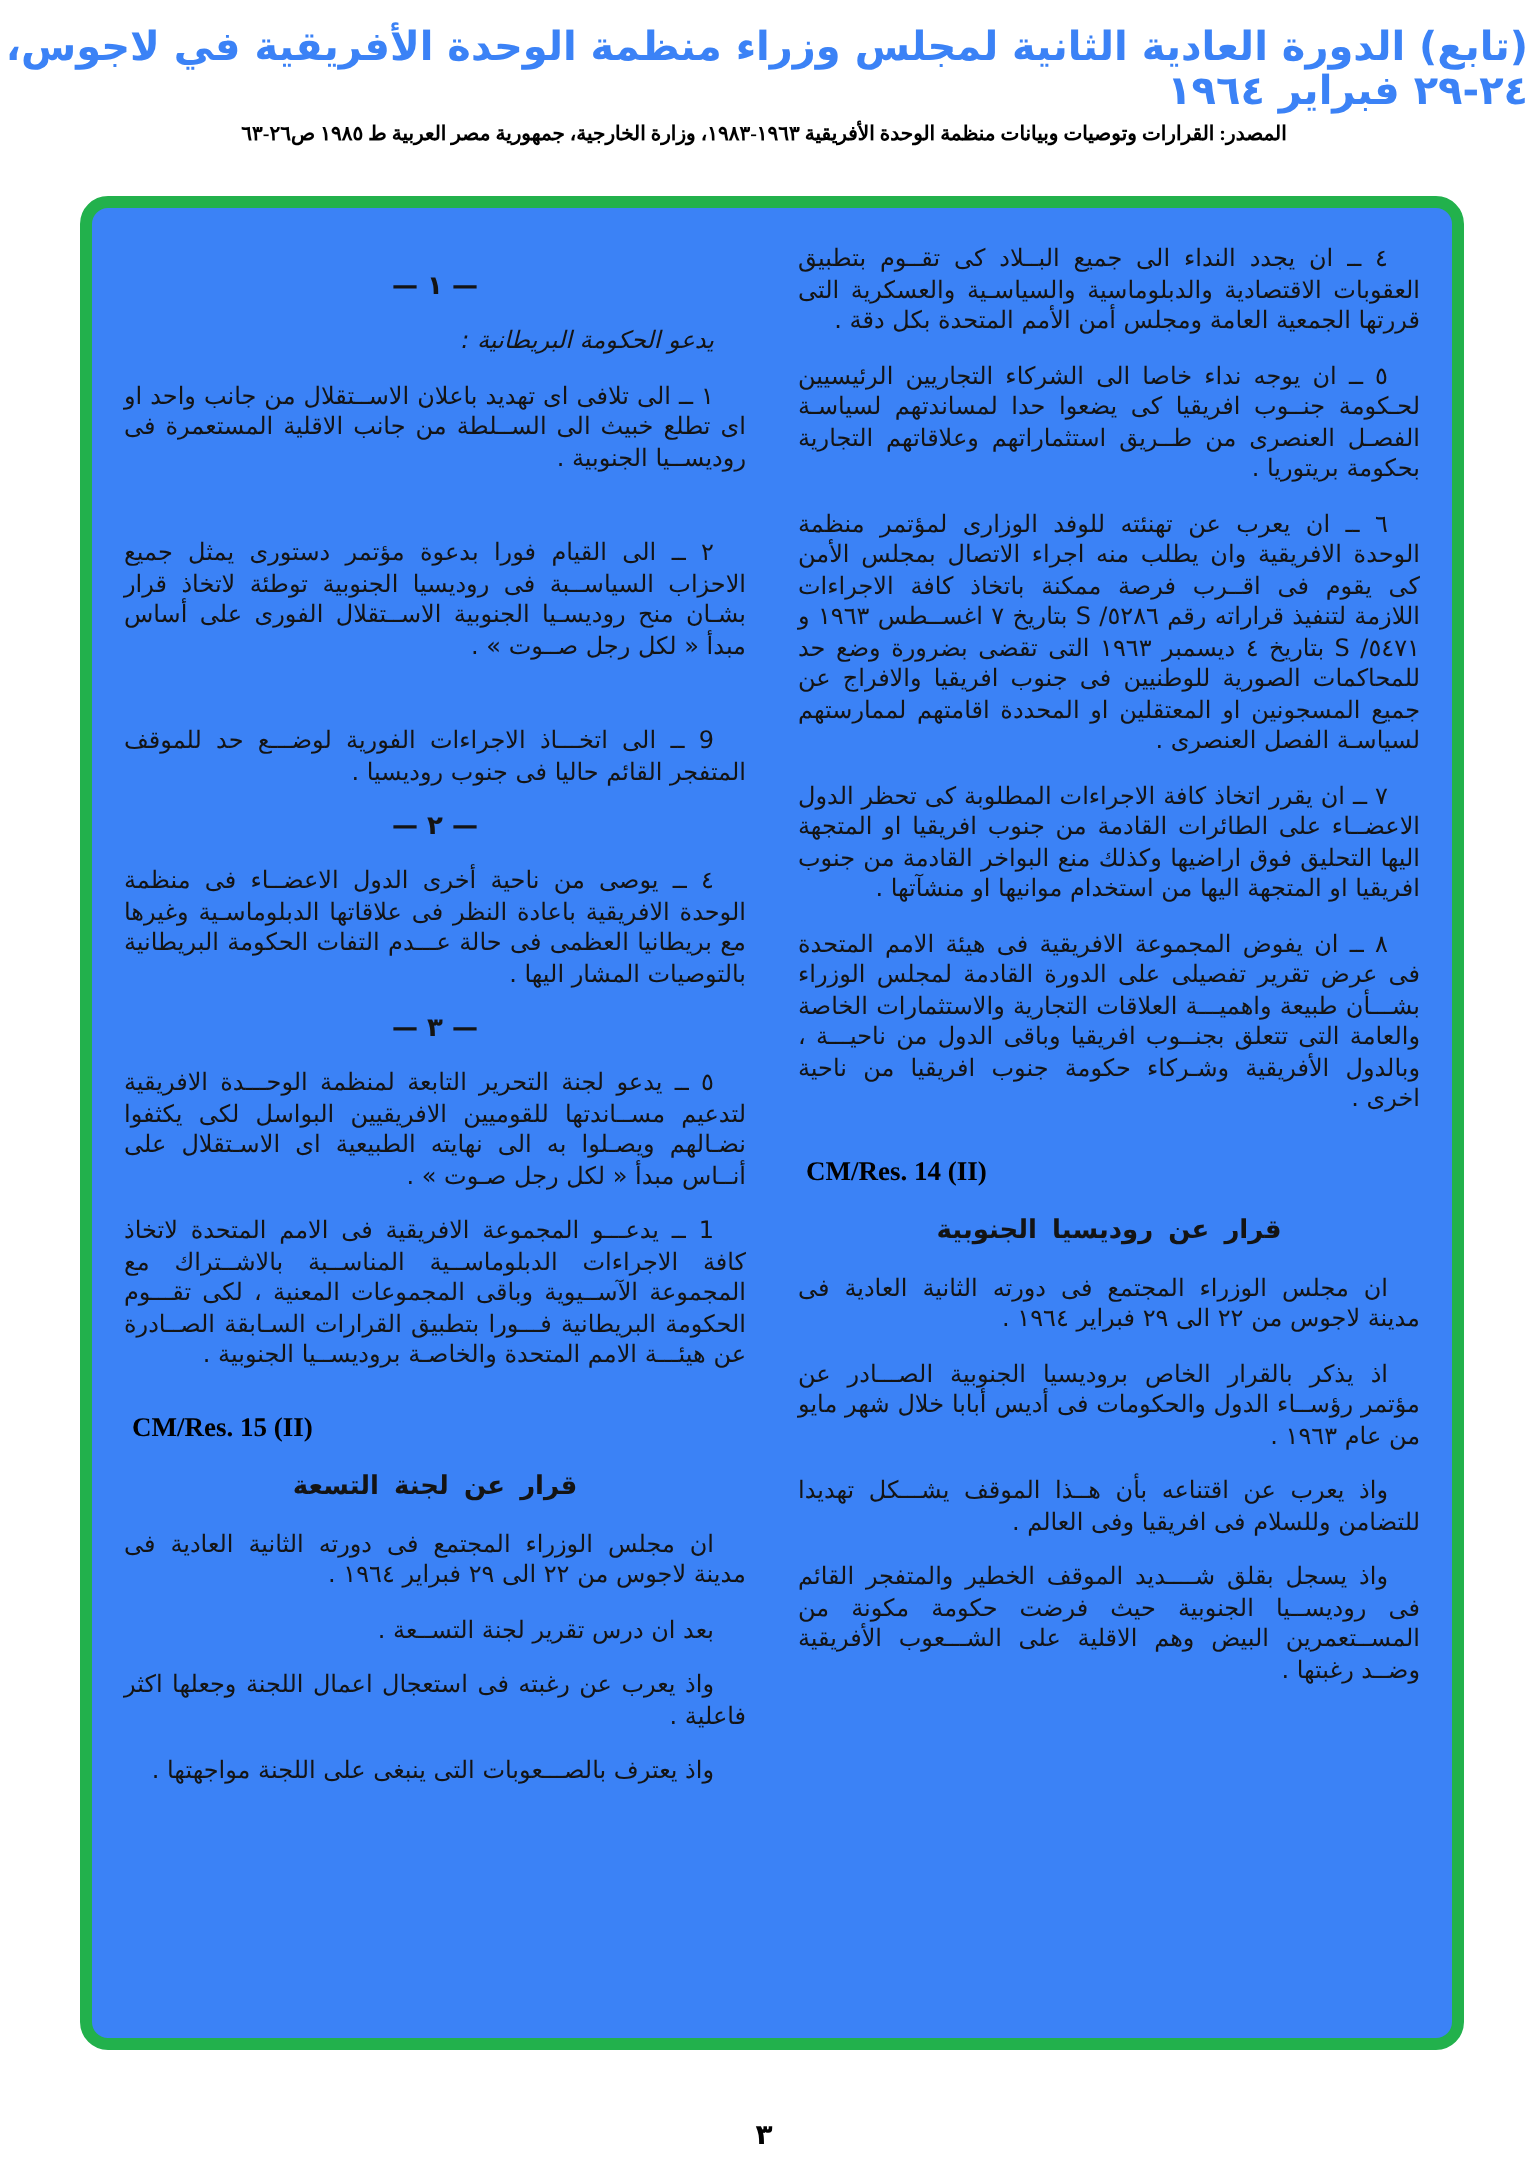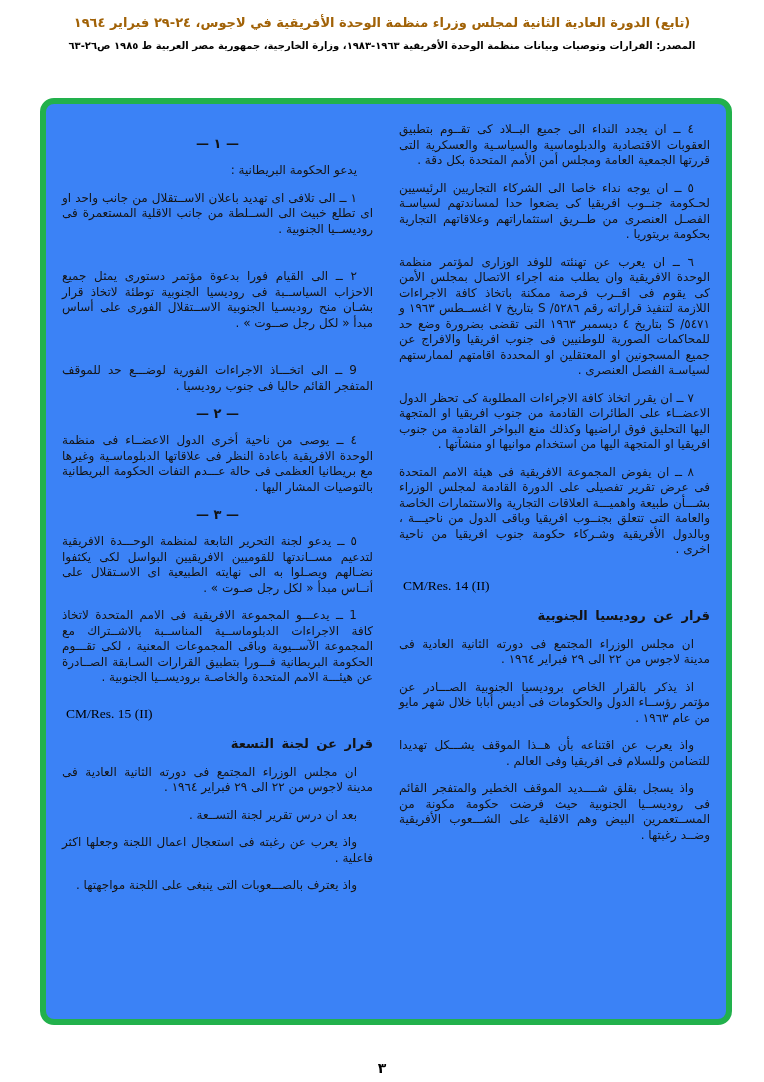--- a/index.html
+++ b/index.html
@@ -9,26 +9,27 @@
     font-family:"DejaVu Sans", sans-serif;
     color:#141414;
     position:relative;
     overflow:hidden;
   }
   .page{width:764px;height:1082px;position:relative;direction:rtl;}
 
   
   .header{position:absolute;top:12px;left:0;width:100%;text-align:center;direction:rtl;}
   .header-title{
-    font-size:13px;font-weight:bold;color:#a16207;
+    font-size:20px;font-weight:bold;color:#3b82f6;
     line-height:22px;
+    text-align:right;
   }
   .header-source{
     font-size:10px;font-weight:bold;color:#000;
-    margin-top:5px;line-height:14px;
+    margin-top:5px;line-height:14px;font-family:Liberation Serif, serif;
   }
 
   
   .document-frame{
     position:absolute;
     left:40px;top:98px;
     width:692px;height:927px;
     border:6px solid #22b14c;
     border-radius:14px;
     box-sizing:border-box;
@@ -44,40 +45,42 @@
     font-size:12px;
     line-height:15.5px;
     text-align:justify;
     text-indent:16px;
     margin:0 0 12px 0;
   }
   .intro{
     font-size:12px;line-height:15.5px;
     text-indent:16px;
     margin:0 0 12px 0;
+    font-style:italic;
   }
   .num-heading{
     text-align:center;
     font-weight:bold;
     font-size:13px;
     margin:6px 0 12px 0;
     letter-spacing:1px;
   }
   .left-col .num-heading.first{margin-top:14px;}
   .latin-label{
     direction:ltr;
     text-align:left;
     font-family:"Liberation Serif", serif;
-    font-weight:normal;
+    font-weight:bold;
     font-size:13.5px;
     margin:20px 0 6px 0;
     padding-left:4px;
     color:#000;
   }
   .res-heading{
+    text-align:center;
     font-weight:bold;
     font-size:13px;
     margin:14px 0 14px 0;
     word-spacing:3px;
   }
   .gap-above{margin-top:32px;}
 
   .page-number{
     position:absolute;
     bottom:6px;left:0;width:100%;

